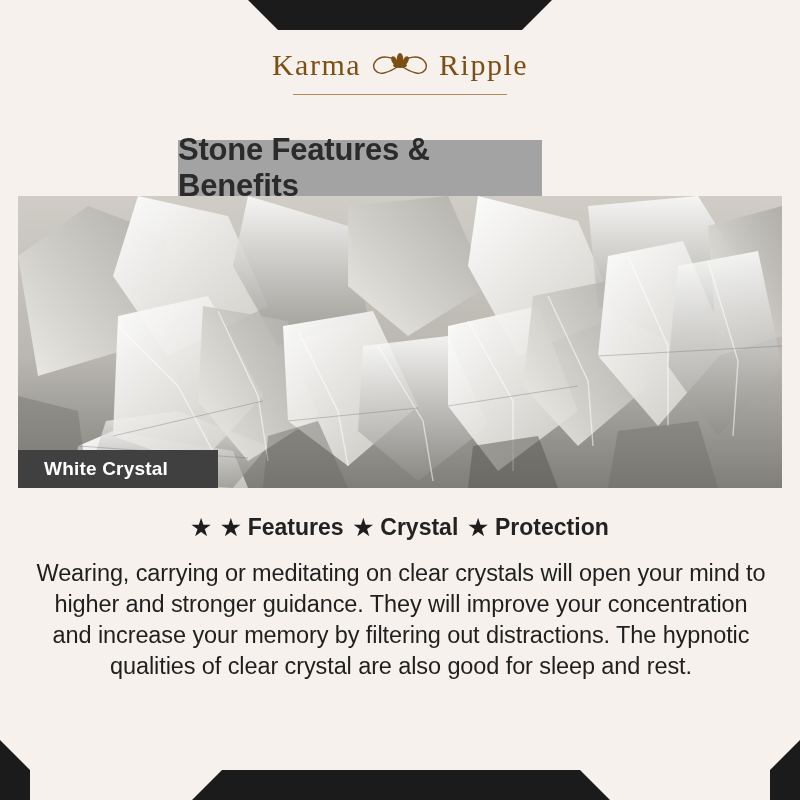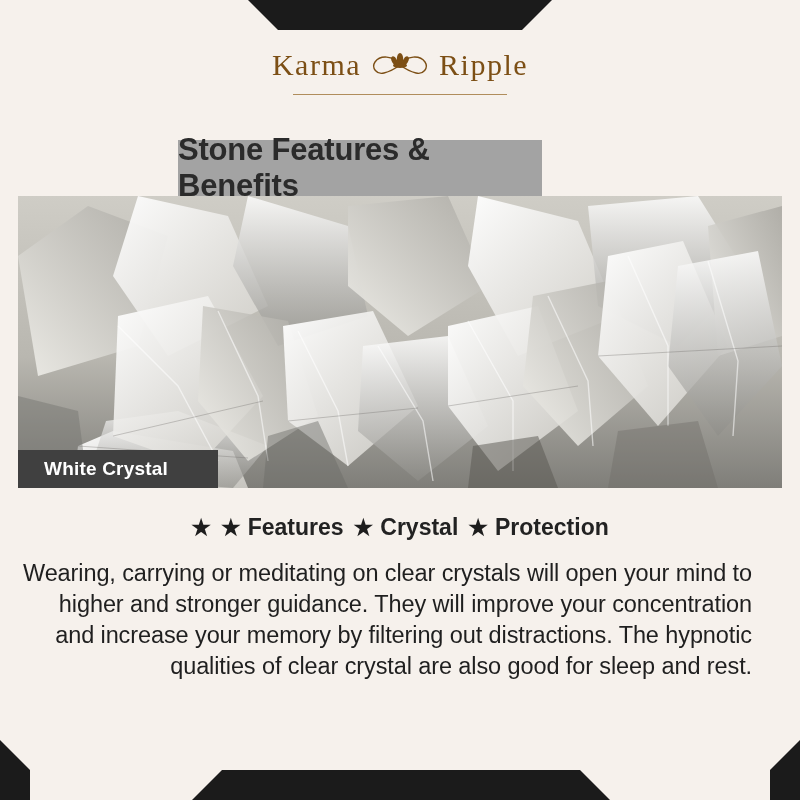--- a/index.html
+++ b/index.html
@@ -143,27 +143,27 @@
   }
   .benefit .star {
     font-size: 22px;
     color: #1d1d1d;
     line-height: 1;
   }
 
   
   .body-text {
     position: absolute;
-    left: 14px;
+    left: 32px;
     top: 558px;
     width: 738px;
     font-size: 23.5px;
     line-height: 31px;
     color: #1f1f1f;
-    text-align: right;
+    text-align: center;
     letter-spacing: -0.1px;
   }
 </style>
 </head>
 <body>
 
 <div class="page">
   <div class="frame-bg"></div>
   <div class="card"></div>
 

